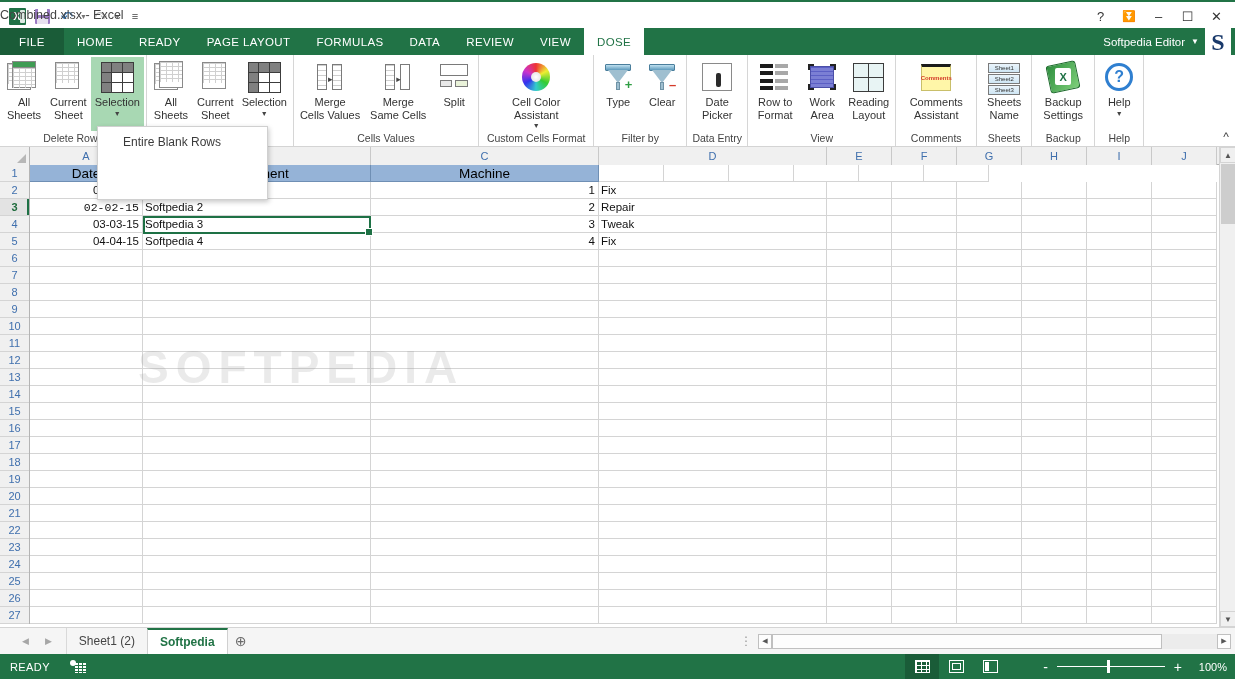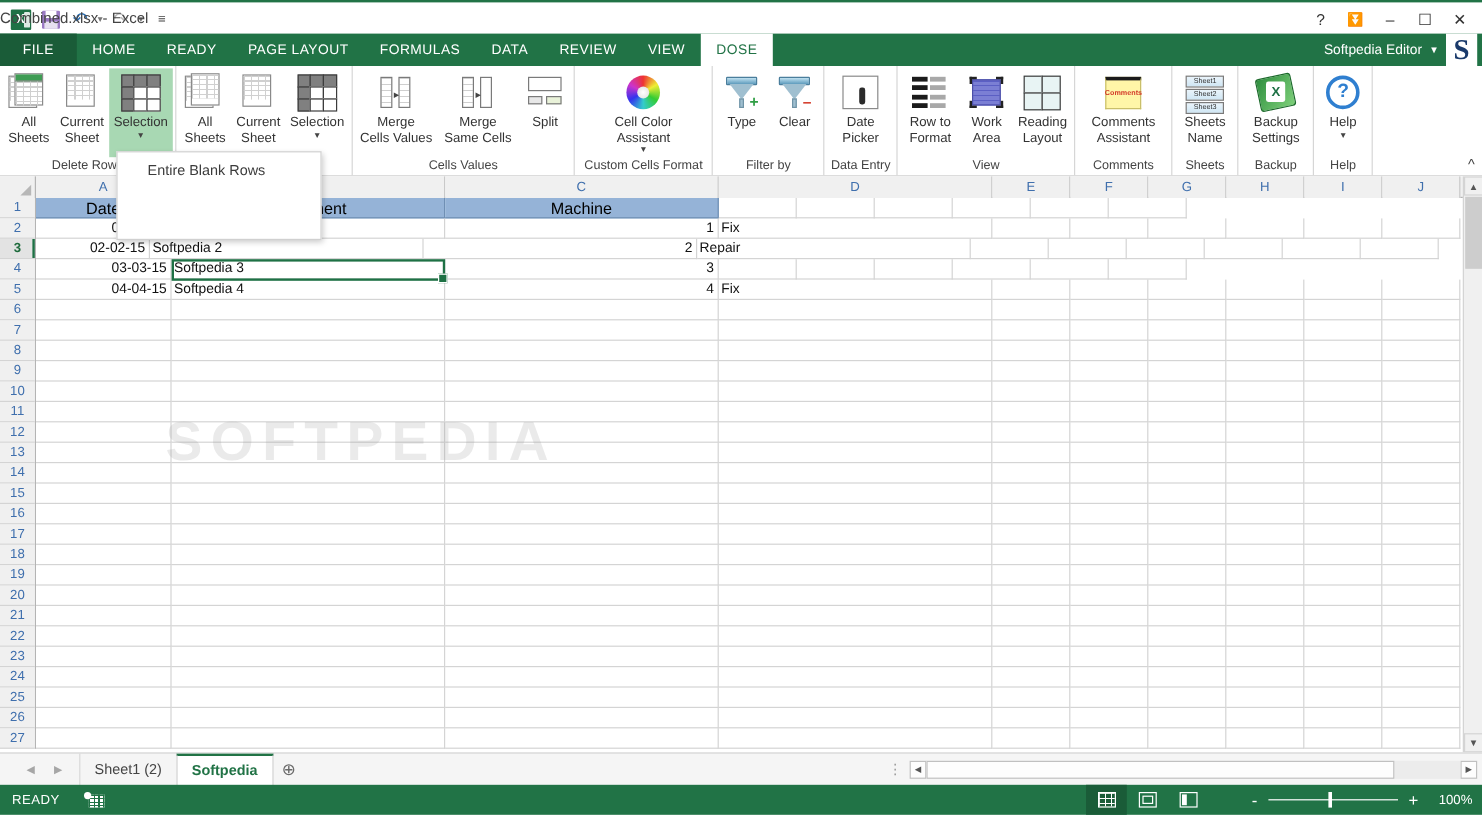--- a/index.html
+++ b/index.html
@@ -781,35 +781,36 @@
           <div class="gcell num" style="width: 228px;">1</div>
           <div class="gcell" style="width: 228px;">Fix</div>
           <div class="gcell" style="width: 65px;"></div>
           <div class="gcell" style="width: 65px;"></div>
           <div class="gcell" style="width: 65px;"></div>
           <div class="gcell" style="width: 65px;"></div>
           <div class="gcell" style="width: 65px;"></div>
           <div class="gcell" style="width: 65px;"></div>
         </div>
         <div class="grow">
-          <div class="gcell num" style="width: 95px;">02-02-15</div>
+          <div class="gcell num" style="width: 113px; font-family: Liberation Mono, monospace;">02-02-15</div>
           <div class="gcell" style="width: 228px;">Softpedia 2</div>
           <div class="gcell num" style="width: 228px;">2</div>
           <div class="gcell" style="width: 228px;">Repair</div>
           <div class="gcell" style="width: 65px;"></div>
           <div class="gcell" style="width: 65px;"></div>
           <div class="gcell" style="width: 65px;"></div>
           <div class="gcell" style="width: 65px;"></div>
           <div class="gcell" style="width: 65px;"></div>
           <div class="gcell" style="width: 65px;"></div>
         </div>
         <div class="grow">
           <div class="gcell num" style="width: 113px;">03-03-15</div>
           <div class="gcell" style="width: 228px;">Softpedia 3</div>
           <div class="gcell num" style="width: 228px;">3</div>
+          <div class="gcell" style="width: 228px;">Tweak</div>
           <div class="gcell" style="width: 65px;"></div>
           <div class="gcell" style="width: 65px;"></div>
           <div class="gcell" style="width: 65px;"></div>
           <div class="gcell" style="width: 65px;"></div>
           <div class="gcell" style="width: 65px;"></div>
           <div class="gcell" style="width: 65px;"></div>
         </div>
         <div class="grow">
           <div class="gcell num" style="width: 113px;">04-04-15</div>
           <div class="gcell" style="width: 228px;">Softpedia 4</div>

